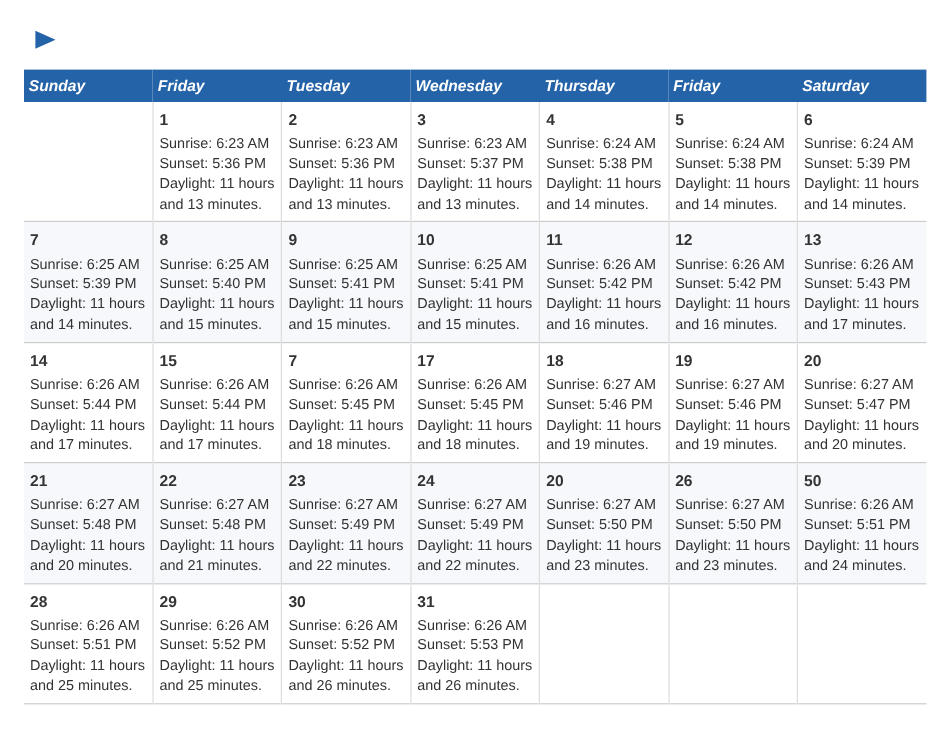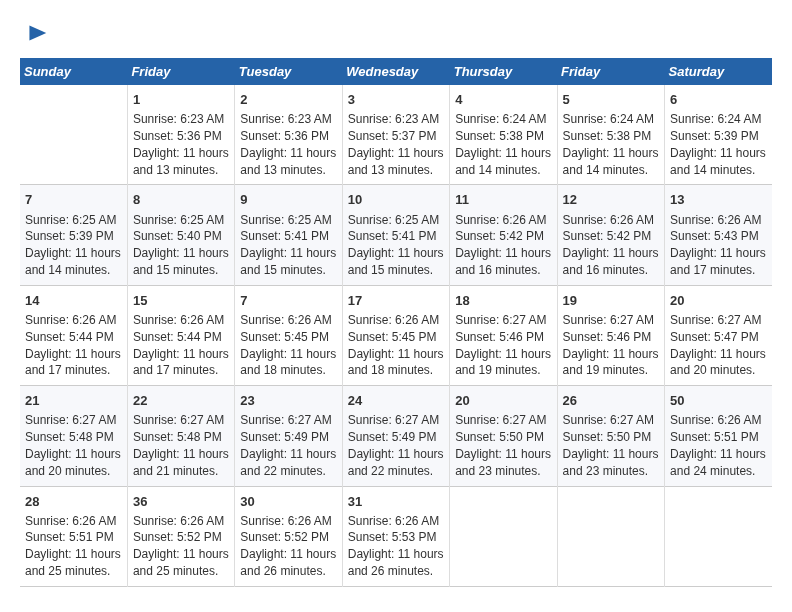--- a/index.html
+++ b/index.html
@@ -322,21 +322,21 @@
       </tr>
       <tr>
         <td>
           <span class="day-num">28</span>
           <div class="cell-info" style="white-space: pre-line;">Sunrise: 6:26 AM
 Sunset: 5:51 PM
 Daylight: 11 hours
 and 25 minutes.</div>
         </td>
         <td>
-          <span class="day-num">36</span>
+          <span class="day-num">29</span>
           <div class="cell-info" style="white-space: pre-line;">Sunrise: 6:26 AM
 Sunset: 5:52 PM
 Daylight: 11 hours
 and 25 minutes.</div>
         </td>
         <td>
           <span class="day-num">30</span>
           <div class="cell-info" style="white-space: pre-line;">Sunrise: 6:26 AM
 Sunset: 5:52 PM
 Daylight: 11 hours

